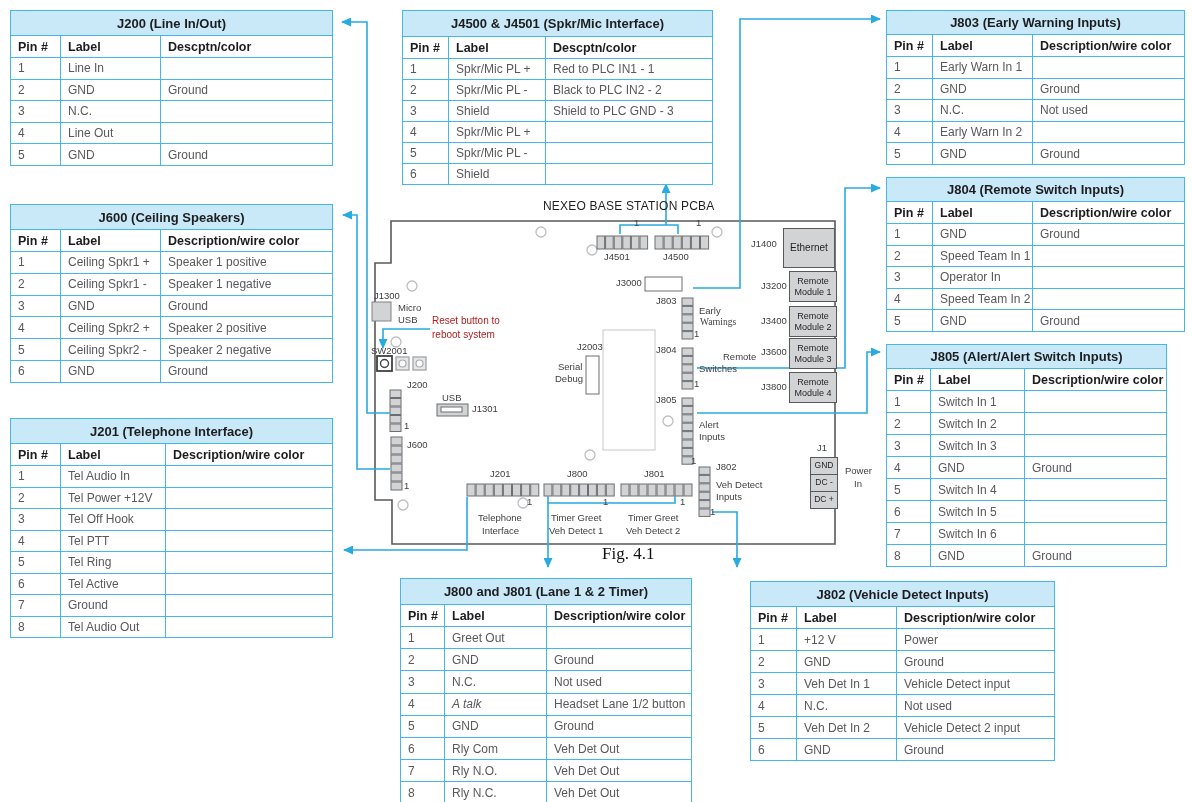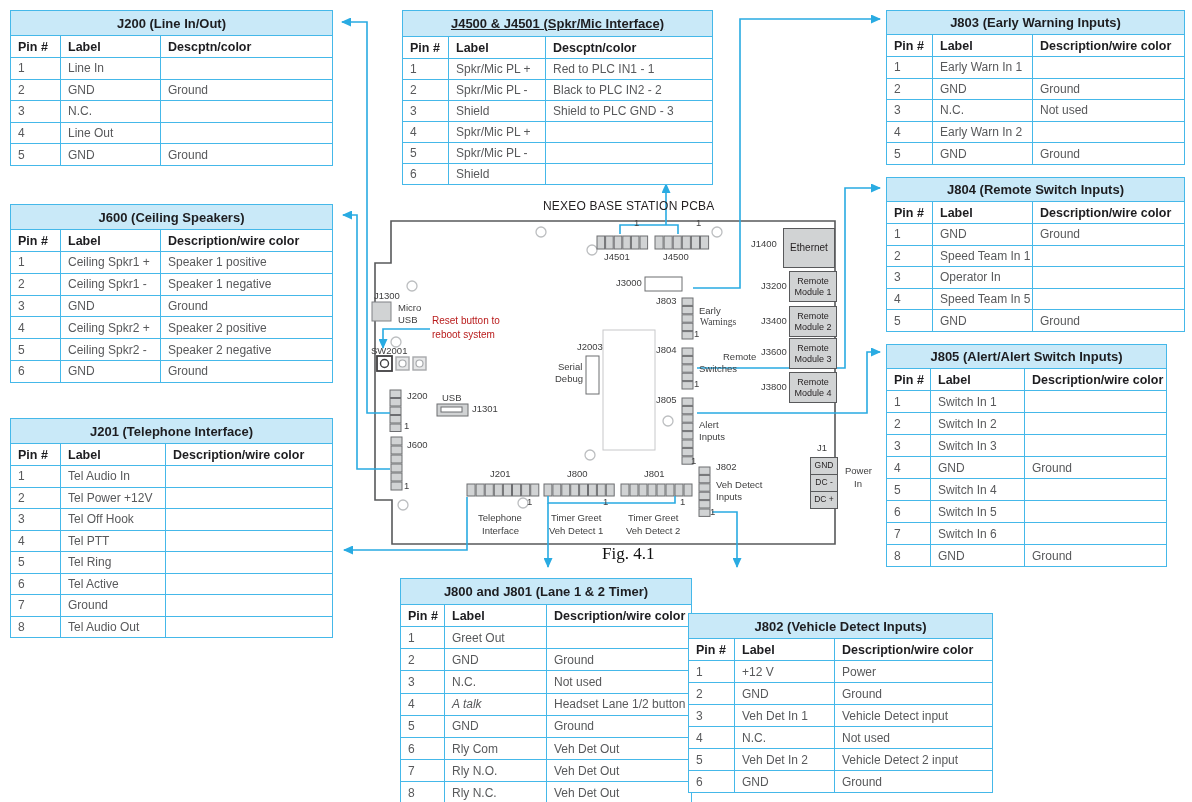--- a/index.html
+++ b/index.html
@@ -180,21 +180,21 @@
   </div>
 <div class="ptable" style="left: 402px; top: 10px; width: 310px;">
     <table>
       <colgroup>
         <col style="width: 46px;">
         <col style="width: 97px;">
         <col style="width: 167px;">
       </colgroup>
       <tbody>
         <tr class="title">
-          <td colspan="3" style="height: 23px; text-decoration: underline;">J4500 &amp; J4501 (Spkr/Mic Interface)</td>
+          <td colspan="3" style="height: 23px;">J4500 &amp; J4501 (Spkr/Mic Interface)</td>
         </tr>
         <tr class="head">
           <td style="height: 21px;">Pin #</td>
           <td style="height: 21px;">Label</td>
           <td style="height: 21px;">Descptn/color</td>
         </tr>
         <tr class="row">
           <td style="height: 20px;">1</td>
           <td style="height: 20px;">Spkr/Mic PL +</td>
           <td style="height: 20px;">Red to PLC IN1 - 1</td>
@@ -297,21 +297,21 @@
           <td style="height: 20.6px;">Speed Team In 1</td>
           <td style="height: 20.6px;"></td>
         </tr>
         <tr class="row">
           <td style="height: 20.6px;">3</td>
           <td style="height: 20.6px;">Operator In</td>
           <td style="height: 20.6px;"></td>
         </tr>
         <tr class="row">
           <td style="height: 20.6px;">4</td>
-          <td style="height: 20.6px;">Speed Team In 5</td>
+          <td style="height: 20.6px;">Speed Team In 2</td>
           <td style="height: 20.6px;"></td>
         </tr>
         <tr class="row">
           <td style="height: 20.6px;">5</td>
           <td style="height: 20.6px;">GND</td>
           <td style="height: 20.6px;">Ground</td>
         </tr>
       </tbody>
     </table>
   </div>
@@ -426,21 +426,21 @@
           <td style="height: 21.2px;">Veh Det Out</td>
         </tr>
         <tr class="row">
           <td style="height: 21.2px;">8</td>
           <td style="height: 21.2px;">Rly N.C.</td>
           <td style="height: 21.2px;">Veh Det Out</td>
         </tr>
       </tbody>
     </table>
   </div>
-<div class="ptable" style="left: 688px; top: 581px; width: 304px; margin-top: 32px;">
+<div class="ptable" style="left: 750px; top: 581px; width: 304px;">
     <table>
       <colgroup>
         <col style="width: 46px;">
         <col style="width: 100px;">
         <col style="width: 158px;">
       </colgroup>
       <tbody>
         <tr class="title">
           <td colspan="3" style="height: 22px;">J802 (Vehicle Detect Inputs)</td>
         </tr>
@@ -638,21 +638,21 @@
 </svg>
 
 <div id="board-labels">
     <div class="blabel board-title" style="left: 543px; top: 200px;">NEXEO BASE STATION PCBA</div>
     <div class="blabel" style="left: 374px; top: 291px;">J1300</div>
     <div class="blabel" style="left: 398px; top: 303px;">Micro</div>
     <div class="blabel" style="left: 398px; top: 315px;">USB</div>
     <div class="blabel reset-note" style="left: 432px; top: 316px;">Reset button to</div>
     <div class="blabel reset-note" style="left: 432px; top: 330px;">reboot system</div>
     <div class="blabel" style="left: 371px; top: 346px;">SW2001</div>
-    <div class="blabel" style="left: 407px; top: 391px;">J200</div>
+    <div class="blabel" style="left: 407px; top: 380px;">J200</div>
     <div class="blabel" style="left: 404px; top: 421px;">1</div>
     <div class="blabel" style="left: 442px; top: 393px;">USB</div>
     <div class="blabel" style="left: 472px; top: 404px;">J1301</div>
     <div class="blabel" style="left: 407px; top: 440px;">J600</div>
     <div class="blabel" style="left: 404px; top: 481px;">1</div>
     <div class="blabel" style="left: 577px; top: 342px;">J2003</div>
     <div class="blabel" style="left: 558px; top: 362px;">Serial</div>
     <div class="blabel" style="left: 555px; top: 374px;">Debug</div>
     <div class="blabel" style="left: 604px; top: 252px;">J4501</div>
     <div class="blabel" style="left: 634px; top: 218px;">1</div>

